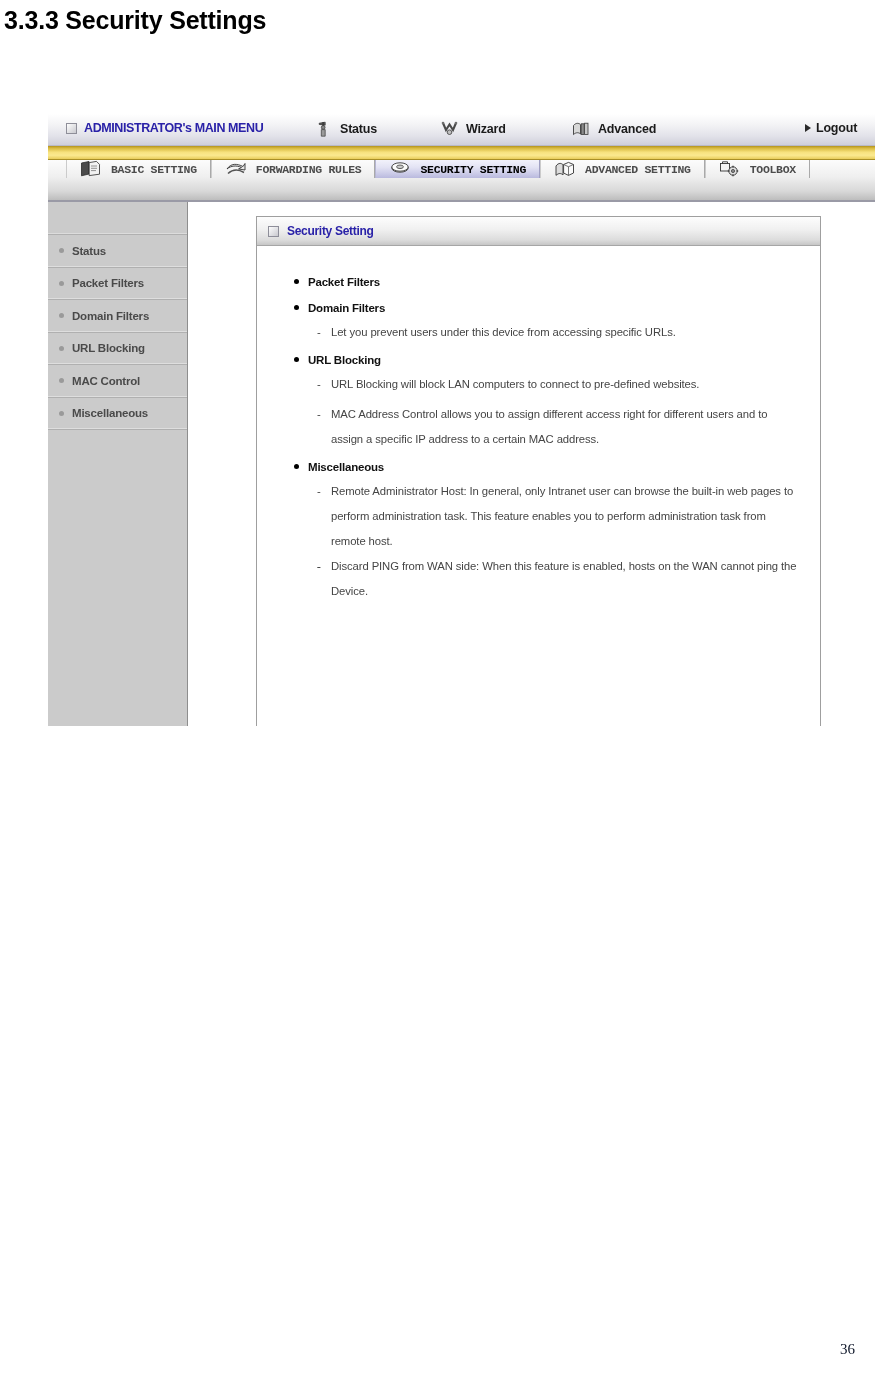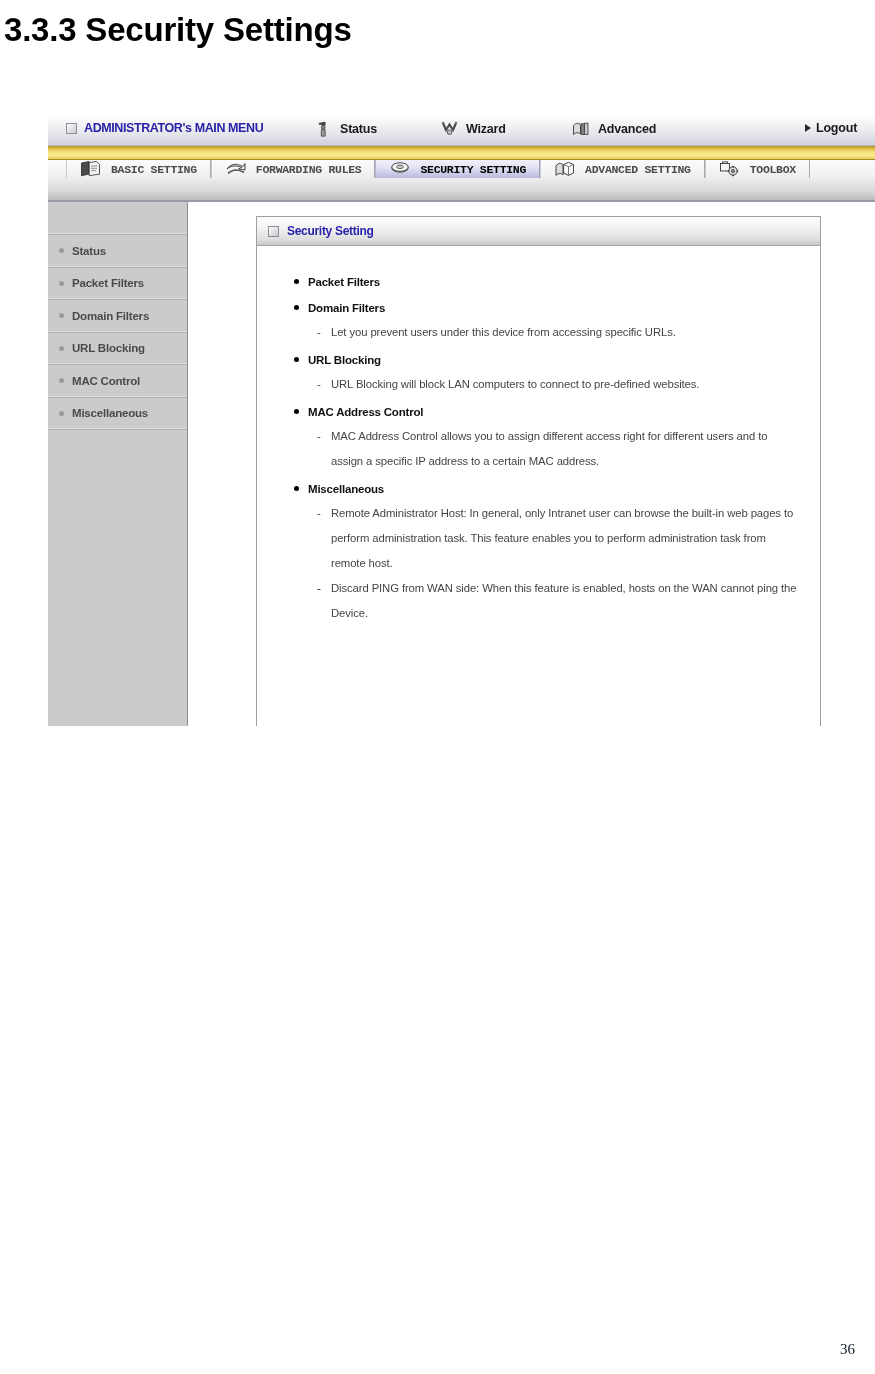--- a/index.html
+++ b/index.html
@@ -12,22 +12,22 @@
     height: 1374px;
     position: relative;
     font-family: "Liberation Sans", sans-serif;
     overflow: hidden;
   }
 
   
   .doc-heading {
     position: absolute;
     left: 4px;
-    top: 14px;
-    font-size: 33px;
+    top: 4px;
+    font-size: 25px;
     font-weight: bold;
     color: #000000;
     letter-spacing: -0.2px;
     line-height: 32px;
     white-space: nowrap;
   }
 
   
   .router-shot {
     position: absolute;
@@ -470,24 +470,20 @@
               <span class="bullet"></span>
               <span>URL Blocking</span>
             </div>
             <div class="sec-item">
               <span class="dash">-</span>
               <span>URL Blocking will block LAN computers to connect to pre-defined websites.</span>
             </div>
           </div>
 
           <div class="sec">
-            <div class="sec-head">
-              <span class="bullet"></span>
-              <span>MAC Address Control</span>
-            </div>
             <div class="sec-item">
               <span class="dash">-</span>
               <span>MAC Address Control allows you to assign different access right for different users and to assign a specific IP address to a certain MAC address.</span>
             </div>
           </div>
 
           <div class="sec">
             <div class="sec-head">
               <span class="bullet"></span>
               <span>Miscellaneous</span>

